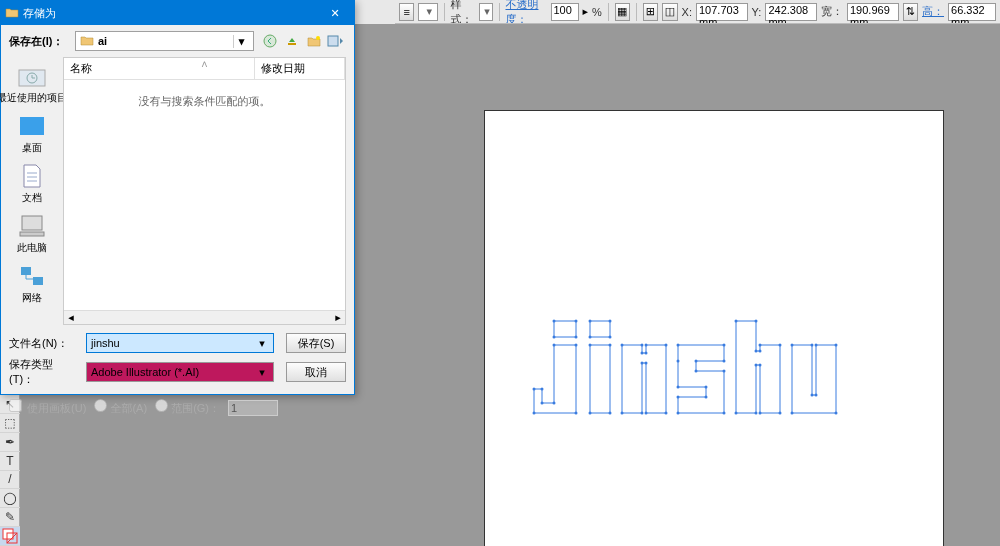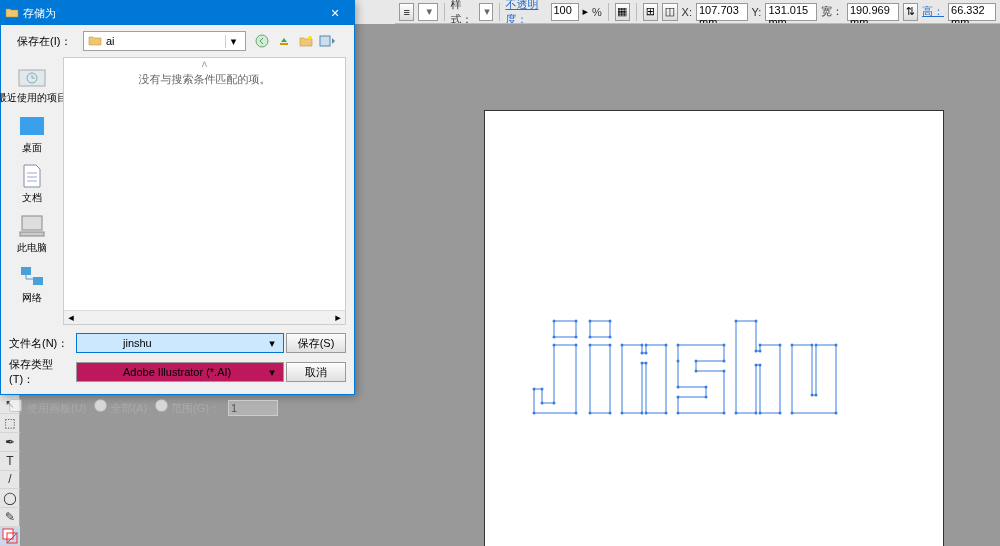--- a/index.html
+++ b/index.html
@@ -5,21 +5,21 @@
 * { box-sizing: border-box; margin: 0; padding: 0; font-family: "Microsoft YaHei", "SimSun", sans-serif; font-size: 11px; }
 body { background: #e8e8e8; width: 1000px; height: 546px; overflow: hidden; position: relative; }
 
 
 .dialog { position: absolute; left: 0; top: 0; width: 355px; height: 395px; background: #f0f0f0; border: 1px solid #0078d7; box-shadow: 2px 2px 8px rgba(0,0,0,0.3); z-index: 100; }
 .titlebar { height: 24px; background: #0078d7; color: #fff; display: flex; align-items: center; padding: 0 4px; }
 .titlebar .icon-folder { margin-right: 4px; }
 .titlebar .title { flex: 1; font-size: 11px; }
 .titlebar .close { width: 30px; height: 24px; display: flex; align-items: center; justify-content: center; color: #fff; }
 
-.savein-row { display: flex; align-items: center; padding: 6px 16px; gap: 6px; }
+.savein-row { display: flex; align-items: center; padding: 6px 8px; gap: 6px; font-weight: bold; }
 .savein-row label { width: 60px; }
 .savein-row .path { flex: 1; height: 20px; border: 1px solid #a0a0a0; background: #fff; display: flex; align-items: center; padding: 0 4px; }
 .savein-row .path .fldr { margin-right: 4px; color: #e3b04b; }
 .savein-row .dd { width: 16px; border-left: 1px solid #ccc; text-align: center; }
 .navbtns { display: flex; gap: 2px; }
 .navbtns span { width: 20px; height: 20px; display: flex; align-items: center; justify-content: center; border: 1px solid transparent; }
 
 .dialog-body { display: flex; height: 268px; }
 .places { width: 62px; border-right: none; padding: 4px 0; display: flex; flex-direction: column; align-items: center; gap: 4px; }
 .place { display: flex; flex-direction: column; align-items: center; gap: 2px; padding: 2px; }
@@ -31,25 +31,25 @@
 .filelist .hdr div { padding: 3px 6px; border-right: 1px solid #e0e0e0; }
 .filelist .hdr .nm { flex: 1; }
 .filelist .hdr .dt { width: 90px; }
 .filelist .empty { text-align: center; padding: 14px; color: #666; font-size: 11px; }
 .filelist .sort-hint { position: absolute; top: 0; left: 50%; transform: translateX(-50%); color: #999; }
 .filelist .scrollbar { position: absolute; bottom: 0; left: 0; right: 0; height: 14px; background: #f0f0f0; border-top: 1px solid #ddd; display: flex; }
 .filelist .scrollbar .arr { width: 14px; text-align: center; }
 .filelist .scrollbar .track { flex: 1; }
 
 .fields { padding: 4px 8px; }
-.frow { display: flex; align-items: center; margin: 4px 0; gap: 2px; }
+.frow { display: flex; align-items: center; margin: 4px 0; gap: 12px; }
 .frow label { width: 65px; }
 .frow .combo { flex: 1; height: 20px; border: 1px solid #999; background: #be185d; display: flex; align-items: center; padding: 0 4px; font-family: "Courier New", monospace; }
 .frow .combo.selected { background: #cce8ff; border: 1px solid #0078d7; }
-.frow .combo .txt { flex: 1; margin-left: 42px; }
+.frow .combo .txt { flex: 1; }
 .frow .combo .ar { width: 14px; text-align: center; }
 .frow .btn { width: 60px; height: 20px; border: 1px solid #999; background: linear-gradient(#fdfdfd, #e0e0e0); display: flex; align-items: center; justify-content: center; }
 
 .artboard-row { display: flex; align-items: center; padding: 4px 8px; gap: 8px; color: #aaa; font-size: 10px; }
 .artboard-row input[type=checkbox] { margin-right: 2px; }
 .artboard-row input[type=text] { width: 50px; height: 16px; border: 1px solid #ccc; padding: 0 2px; }
 
 
 .app { position: absolute; left: 0; top: 0; width: 1000px; height: 546px; }
 .propbar { position: absolute; left: 395px; top: 0; right: 0; height: 24px; background: #e8e8e8; border-bottom: 1px solid #bbb; display: flex; align-items: center; gap: 4px; padding: 0 4px; font-size: 10px; overflow: hidden; }
@@ -99,21 +99,21 @@
     <span class="iconbtn">▦</span>
     <span class="sep"></span>
     <span class="iconbtn">⊞</span>
     <span class="iconbtn">◫</span>
     <label>X:</label>
     <span class="numbox">
         <span>107.703 mm</span>
       </span>
     <label>Y:</label>
     <span class="numbox">
-        <span>131.015 mm</span>
+        <span>242.308 mm</span>
       </span>
     <label>宽：</label>
     <span class="numbox">
         <span>190.969 mm</span>
       </span>
     <span class="iconbtn">⇅</span>
     <label style="color:#2a6ec9;text-decoration:underline;">高：</label>
     <span class="numbox">
         <span>66.332 mm</span>
       </span>
@@ -322,20 +322,24 @@
               <rect x="15" y="13" width="10" height="8" class="ic-net"></rect>
               <path d="M8 11 v4 h10" stroke="#4aa0d8" fill="none"></path>
             </svg>
           </div>
         <div class="lab">网络</div>
       </div>
     </div>
 
     <div class="filelist">
       <div class="sort-hint">˄</div>
+      <div class="hdr">
+        <div class="nm">名称</div>
+        <div class="dt">修改日期</div>
+      </div>
       <div class="empty">没有与搜索条件匹配的项。</div>
       <div class="scrollbar">
         <span class="arr">◂</span>
         <span class="track"></span>
         <span class="arr">▸</span>
       </div>
     </div>
   </div>
 
   <div class="fields">

